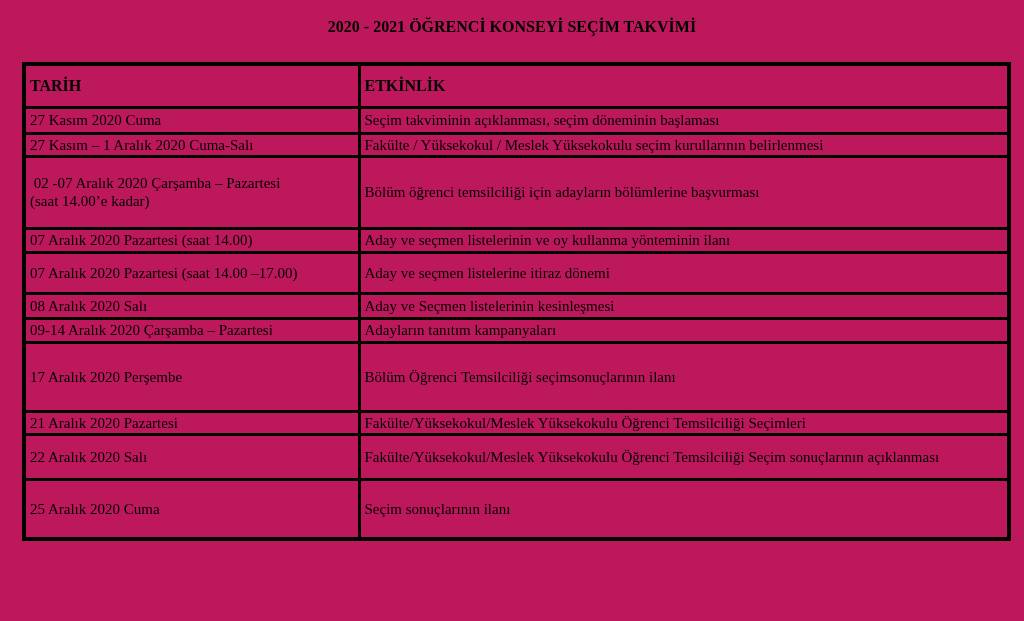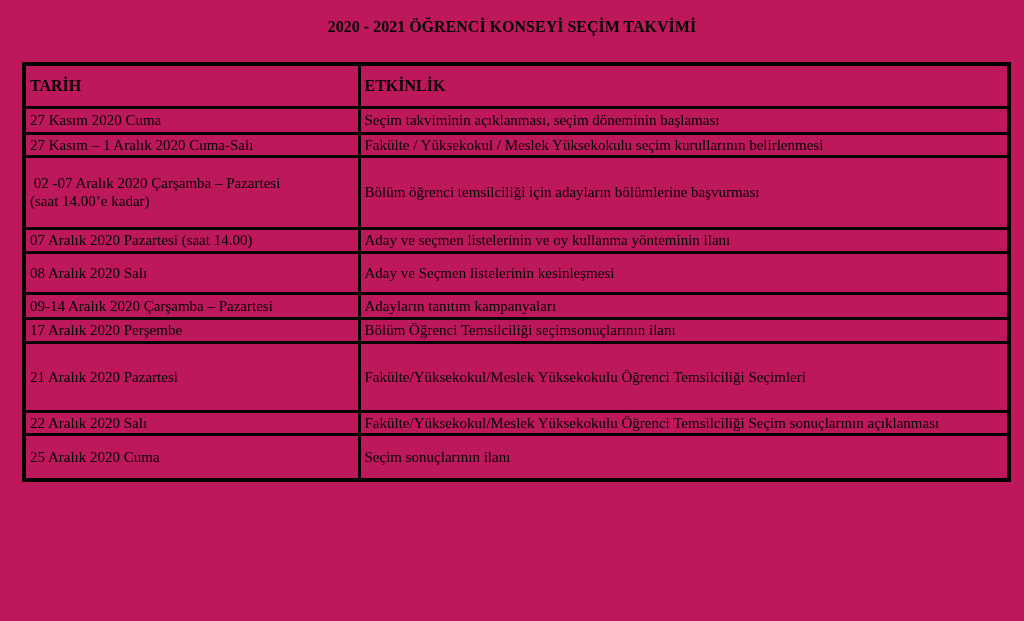--- a/index.html
+++ b/index.html
@@ -102,20 +102,24 @@
     <td> 02 -07 Aralık 2020 Çarşamba – Pazartesi
 (saat 14.00’e kadar)</td>
     <td>Bölüm öğrenci temsilciliği için adayların bölümlerine başvurması</td>
   </tr>
 
   <tr>
     <td>07 Aralık 2020 Pazartesi (saat 14.00)</td>
     <td>Aday ve seçmen listelerinin ve oy kullanma yönteminin ilanı</td>
   </tr>
 
+  <tr>
+    <td>07 Aralık 2020 Pazartesi (saat 14.00 –17.00)</td>
+    <td>Aday ve seçmen listelerine itiraz dönemi</td>
+  </tr>
 
   <tr>
     <td>08 Aralık 2020 Salı</td>
     <td>Aday ve Seçmen listelerinin kesinleşmesi</td>
   </tr>
 
   <tr>
     <td>09-14 Aralık 2020 Çarşamba – Pazartesi</td>
     <td>Adayların tanıtım kampanyaları</td>
   </tr>

